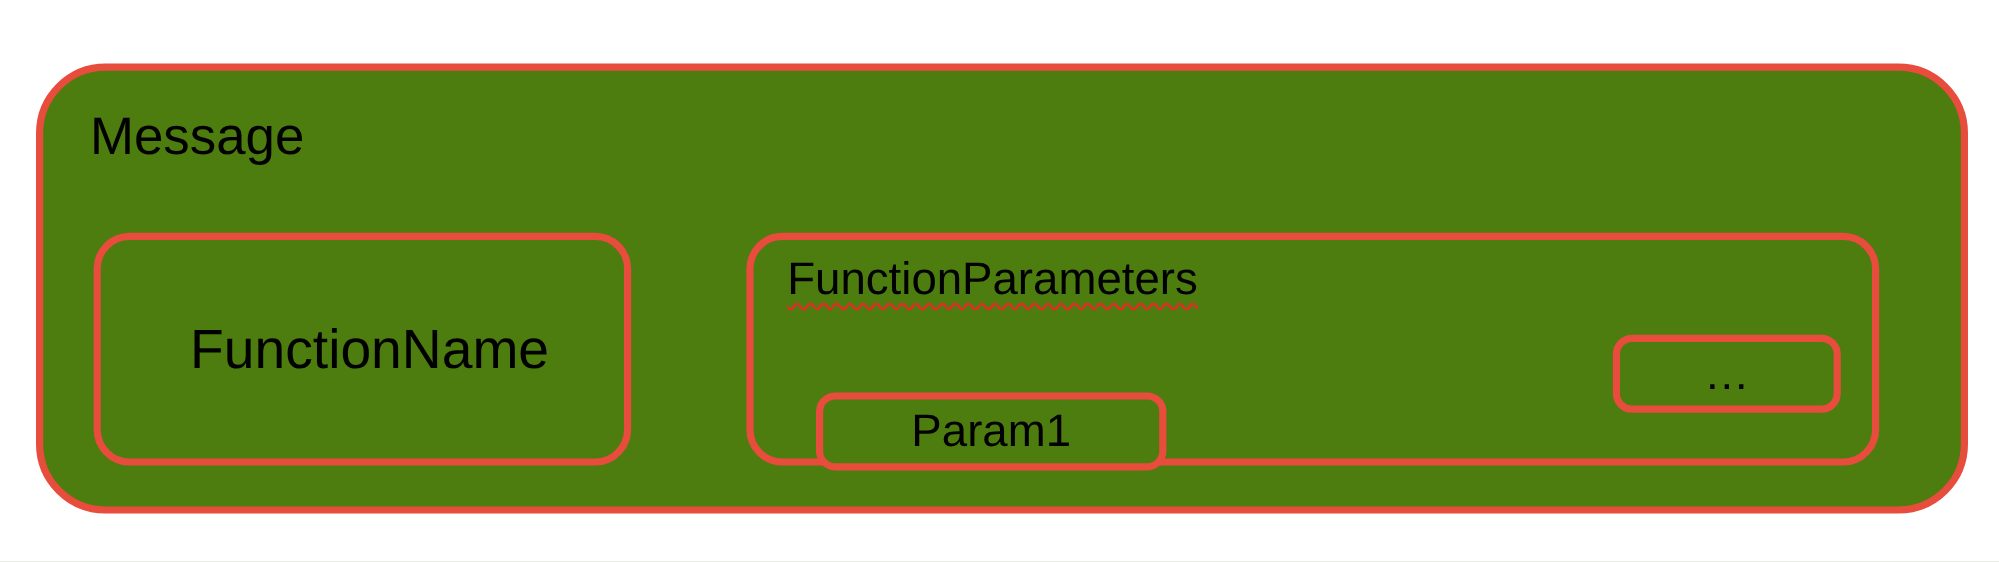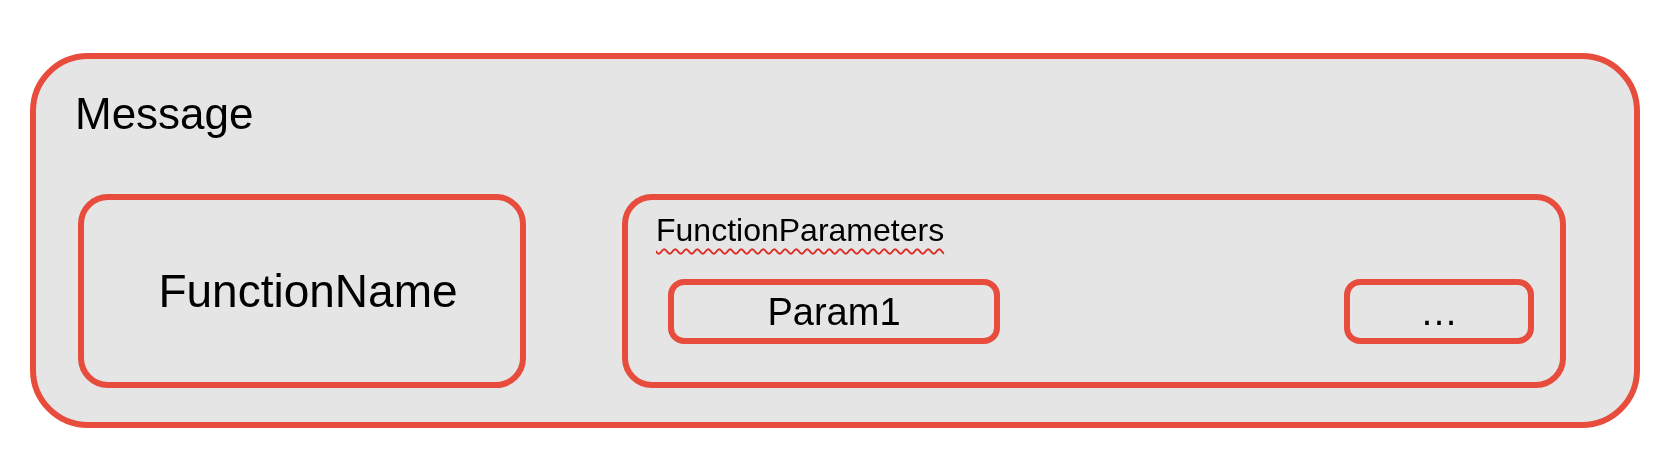--- a/index.html
+++ b/index.html
@@ -12,21 +12,21 @@
     width: 1666px;
     height: 468px;
     background: #ffffff;
     font-family: "Liberation Sans", sans-serif;
     color: #000000;
     overflow: hidden;
   }
   .box {
     position: absolute;
     box-sizing: border-box;
-    background: #e5e5e5;
+    background: #4d7c0f;
     border: 6px solid #e74c3c;
   }
   .outer-box {
     left: 30px;
     top: 53px;
     width: 1610px;
     height: 375px;
     border-radius: 58px;
   }
   .message-label {
@@ -57,21 +57,21 @@
     left: 586px;
     top: 135px;
     width: 944px;
     height: 194px;
     border-radius: 30px;
   }
   .fp-label {
     position: absolute;
     left: 28px;
     top: 12px;
-    font-size: 32px;
+    font-size: 38px;
     line-height: 1.15;
     white-space: nowrap;
     text-decoration-line: underline;
     text-decoration-style: wavy;
     text-decoration-color: #e02d24;
     text-decoration-thickness: 2px;
     text-underline-offset: 7px;
   }
   .param-box {
     top: 79px;
@@ -79,21 +79,21 @@
     border-radius: 16px;
     display: flex;
     align-items: center;
     justify-content: center;
   }
   .param-label {
     font-size: 38px;
     line-height: 1;
     white-space: nowrap;
   }
-  .param-1 { left: 40px;  width: 332px; }
+  .param-1 { left: 52px;  width: 292px; margin-top: 48px; }
   .param-2 { left: 380px; width: 292px; }
   .param-ellipsis { left: 716px; width: 190px; }
 </style>
 </head>
 <body>
 
 <div class="canvas">
 
   <div class="box outer-box">
 

